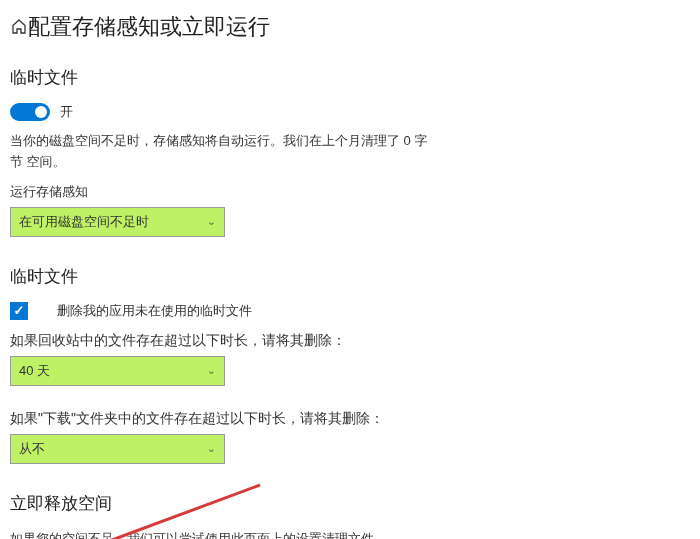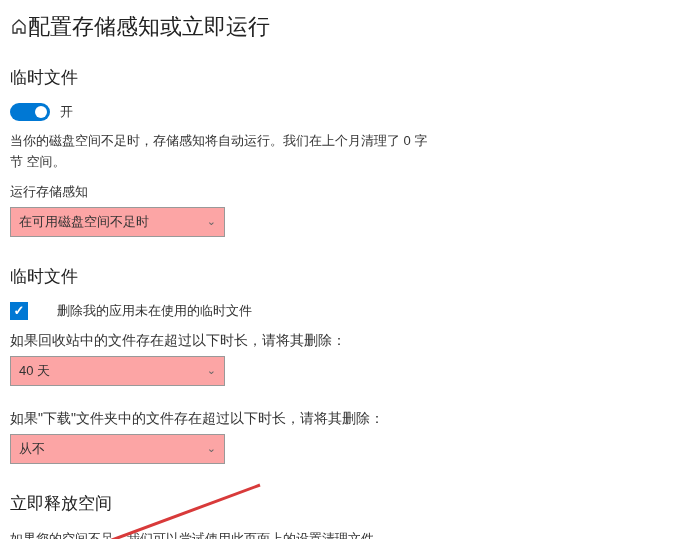--- a/index.html
+++ b/index.html
@@ -74,21 +74,21 @@
     }
     .field-label {
       font-size: 13px;
       color: #333;
       margin-bottom: 6px;
     }
     .select {
       width: 215px;
       height: 30px;
       border: 1px solid #999;
-      background: #fca5a5;
+      background: #bef264;
       display: flex;
       align-items: center;
       justify-content: space-between;
       padding: 0 8px;
       font-size: 13px;
       color: #333;
       cursor: pointer;
     }
     .chevron {
       font-size: 11px;

